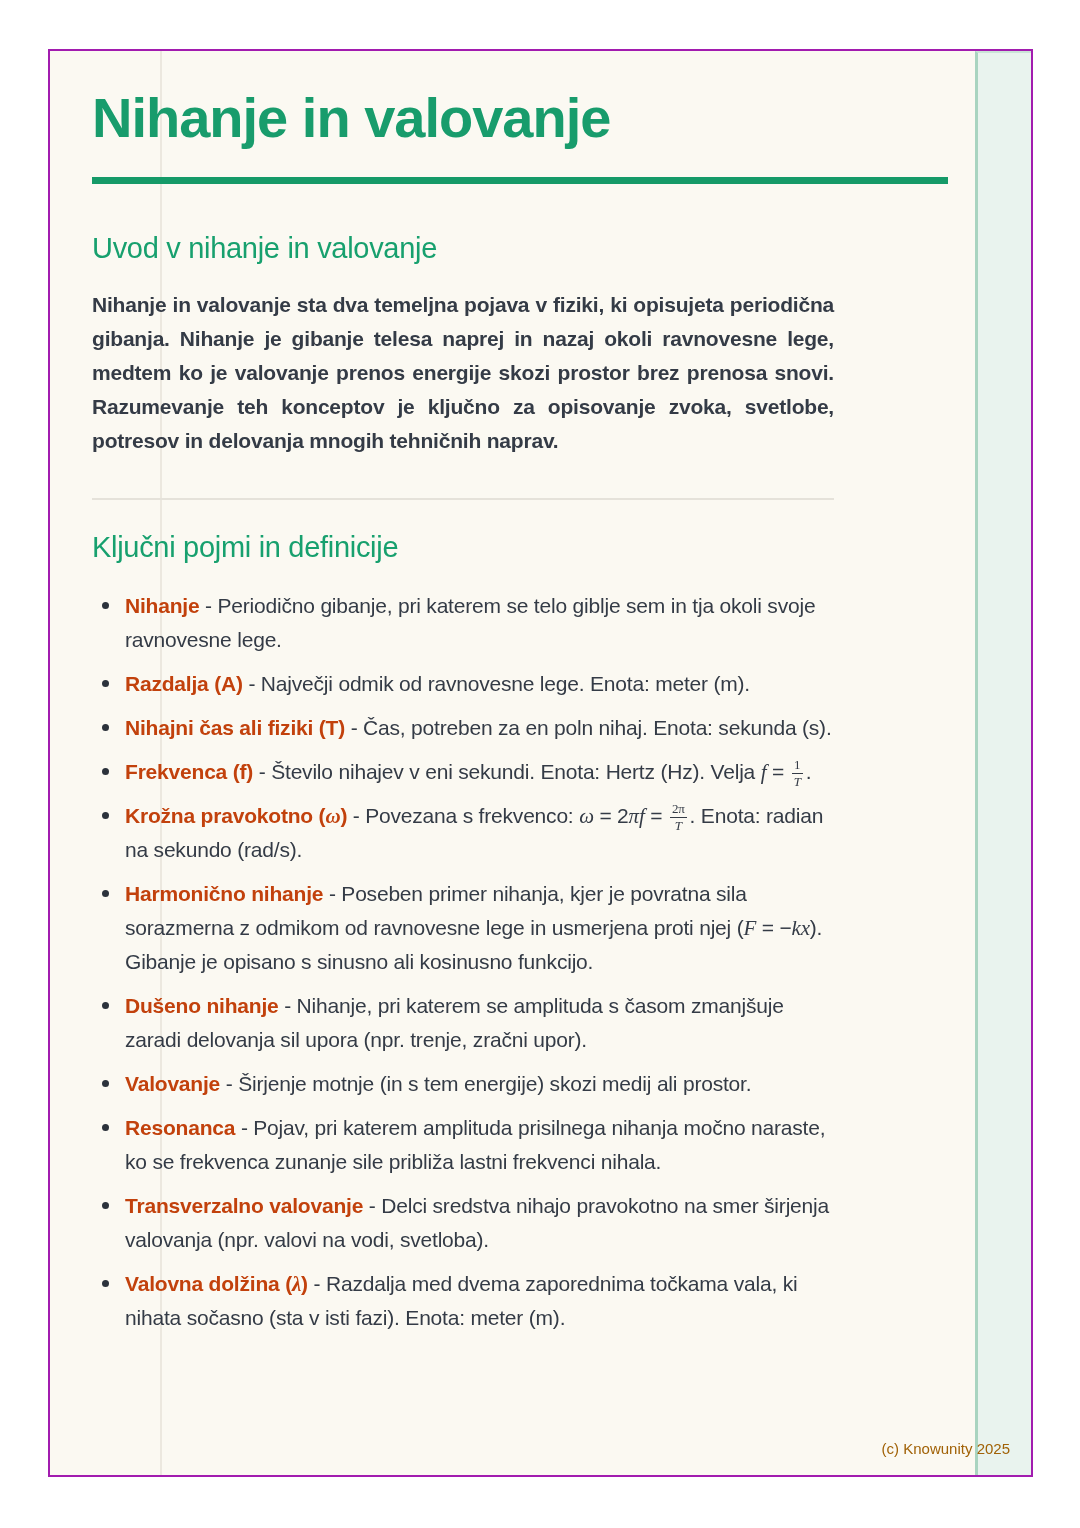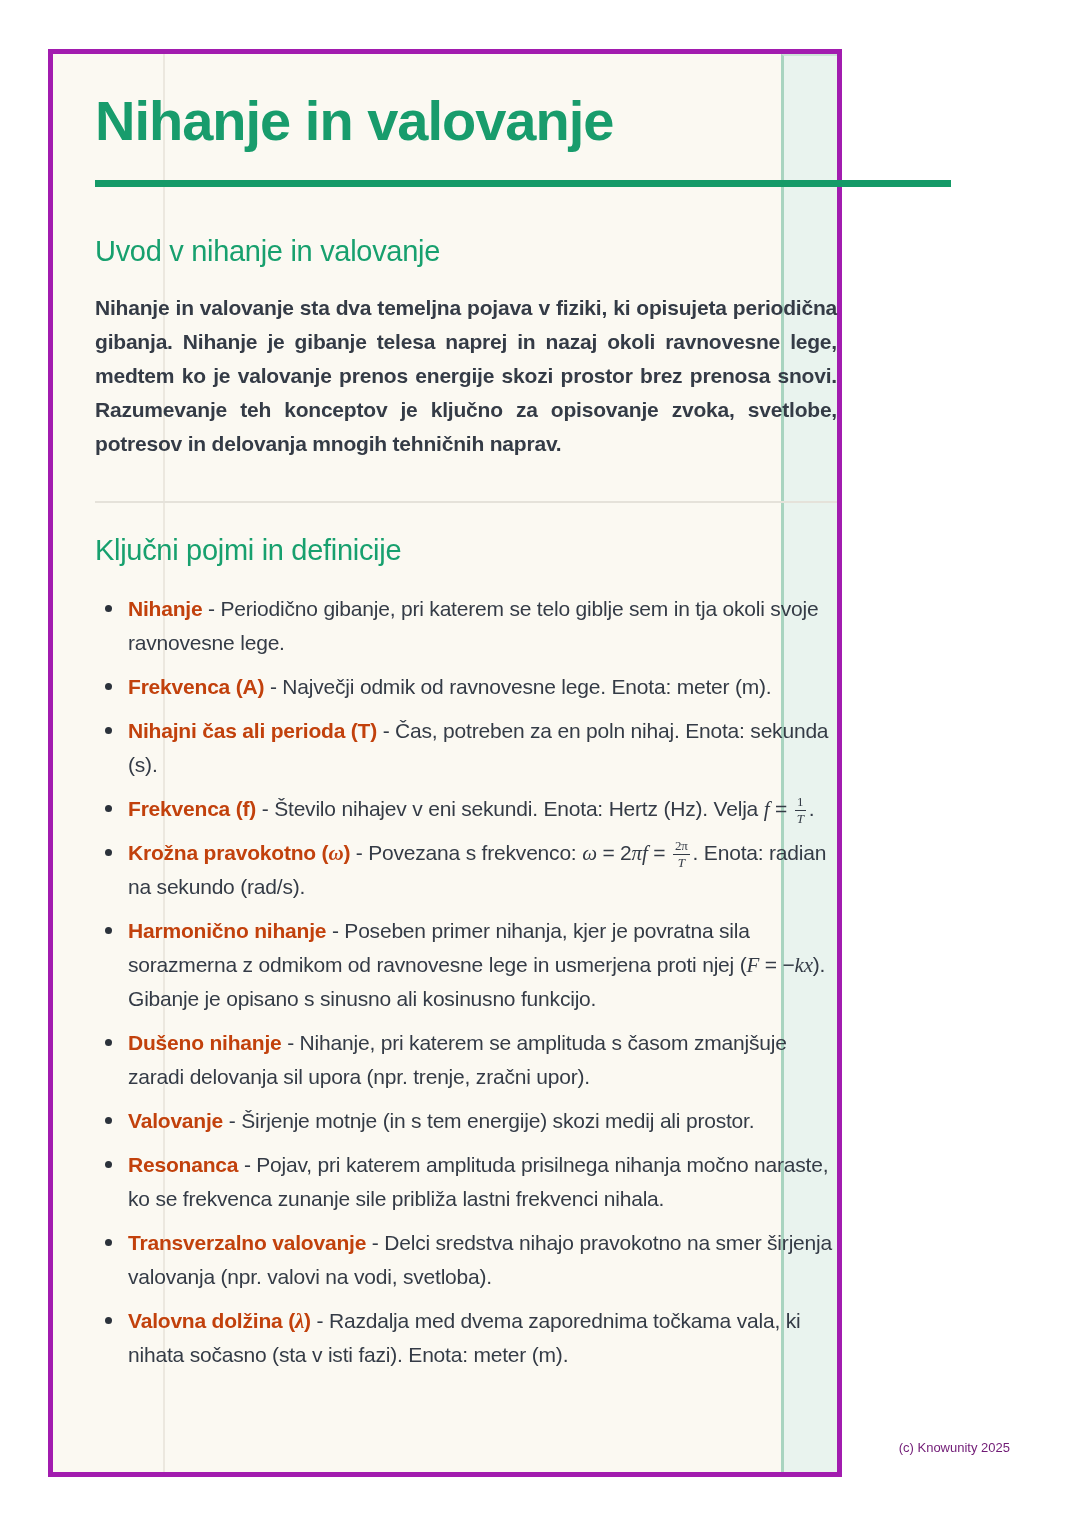--- a/index.html
+++ b/index.html
@@ -7,23 +7,23 @@
   body{
     width:1080px;height:1528px;
     background:#ffffff;
     font-family:"Liberation Sans",sans-serif;
     position:relative;
     overflow:hidden;
     -webkit-font-smoothing:antialiased;
   }
   .page{
     position:absolute;left:48px;top:49px;
-    width:794px;height:1428px;
+    width:985px;height:1428px;
     background:#fbf9f2;
-    border:5px solid #a21caf;
+    border:2px solid #a21caf;
     box-sizing:border-box;
   }
   .accent-strip{
     position:absolute;right:0;top:0;bottom:0;
     width:56px;
     background:#e9f3ee;
     border-left:3px solid #a9d4c0;
     border-top:2px solid #cbe4d7;
     box-sizing:border-box;
   }
@@ -106,22 +106,22 @@
     text-align:center;
     line-height:1.05;
     font-size:0.62em;
     font-family:"Liberation Serif",serif;
     margin:0 3px 0 2px;
   }
   .frac .num{display:block;padding:0 2px 1px;}
   .frac .den{display:block;border-top:1px solid #343b46;padding:1px 2px 0;font-style:italic;}
   .copyright{
     position:absolute;top:1440px;right:70px;
-    font-size:13px;
-    color:#701a75;
+    font-size:15px;
+    color:#a16207;
     z-index:5;
     margin-left:12px;
   }
 </style>
 </head>
 <body>
 
 <div class="page">
   <div class="accent-strip"></div>
   <div class="margin-line"></div>
@@ -131,22 +131,22 @@
     <div class="title-rule"></div>
 
     <h2 class="sec-heading h-intro">Uvod v nihanje in valovanje</h2>
     <p class="intro-par">Nihanje in valovanje sta dva temeljna pojava v fiziki, ki opisujeta periodična gibanja. Nihanje je gibanje telesa naprej in nazaj okoli ravnovesne lege, medtem ko je valovanje prenos energije skozi prostor brez prenosa snovi. Razumevanje teh konceptov je ključno za opisovanje zvoka, svetlobe, potresov in delovanja mnogih tehničnih naprav.</p>
 
     <div class="section-divider"></div>
 
     <h2 class="sec-heading h-defs">Ključni pojmi in definicije</h2>
     <ul class="def-list">
         <li><span class="bullet-dot"></span><span class="b">Nihanje</span><span> - Periodično gibanje, pri katerem se telo giblje sem in tja okoli svoje ravnovesne lege.</span></li>
-        <li><span class="bullet-dot"></span><span class="b">Frekvenca (A)</span><span> - Največji odmik od ravnovesne lege. Enota: meter (m).</span></li>
-        <li><span class="bullet-dot"></span><span class="b">Nihajni čas ali perioda (T)</span><span> - Čas, potreben za en poln nihaj. Enota: sekunda (s).</span></li>
+        <li><span class="bullet-dot"></span><span class="b">Razdalja (A)</span><span> - Največji odmik od ravnovesne lege. Enota: meter (m).</span></li>
+        <li><span class="bullet-dot"></span><span class="b">Nihajni čas ali fiziki (T)</span><span> - Čas, potreben za en poln nihaj. Enota: sekunda (s).</span></li>
         <li><span class="bullet-dot"></span><span class="b">Frekvenca (f)</span><span> - Število nihajev v eni sekundi. Enota: Hertz (Hz). Velja </span><span class="mi">f</span><span> = </span><span class="frac"><span class="num">1</span><span class="den">T</span></span><span>.</span></li>
         <li><span class="bullet-dot"></span><span class="b">Krožna pravokotno (</span><span class="b mi">ω</span><span class="b">)</span><span> - Povezana s frekvenco: </span><span class="mi">ω</span><span> = 2</span><span class="mi">πf</span><span> = </span><span class="frac"><span class="num">2π</span><span class="den">T</span></span><span>. Enota: radian na sekundo (rad/s).</span></li>
         <li><span class="bullet-dot"></span><span class="b">Harmonično nihanje</span><span> - Poseben primer nihanja, kjer je povratna sila sorazmerna z odmikom od ravnovesne lege in usmerjena proti njej (</span><span class="mi">F</span><span> = −</span><span class="mi">kx</span><span>). Gibanje je opisano s sinusno ali kosinusno funkcijo.</span></li>
         <li><span class="bullet-dot"></span><span class="b">Dušeno nihanje</span><span> - Nihanje, pri katerem se amplituda s časom zmanjšuje zaradi delovanja sil upora (npr. trenje, zračni upor).</span></li>
         <li><span class="bullet-dot"></span><span class="b">Valovanje</span><span> - Širjenje motnje (in s tem energije) skozi medij ali prostor.</span></li>
         <li><span class="bullet-dot"></span><span class="b">Resonanca</span><span> - Pojav, pri katerem amplituda prisilnega nihanja močno naraste, ko se frekvenca zunanje sile približa lastni frekvenci nihala.</span></li>
         <li><span class="bullet-dot"></span><span class="b">Transverzalno valovanje</span><span> - Delci sredstva nihajo pravokotno na smer širjenja valovanja (npr. valovi na vodi, svetloba).</span></li>
         <li><span class="bullet-dot"></span><span class="b">Valovna dolžina (</span><span class="b mi">λ</span><span class="b">)</span><span> - Razdalja med dvema zaporednima točkama vala, ki nihata sočasno (sta v isti fazi). Enota: meter (m).</span></li>
       </ul>
   </div>

